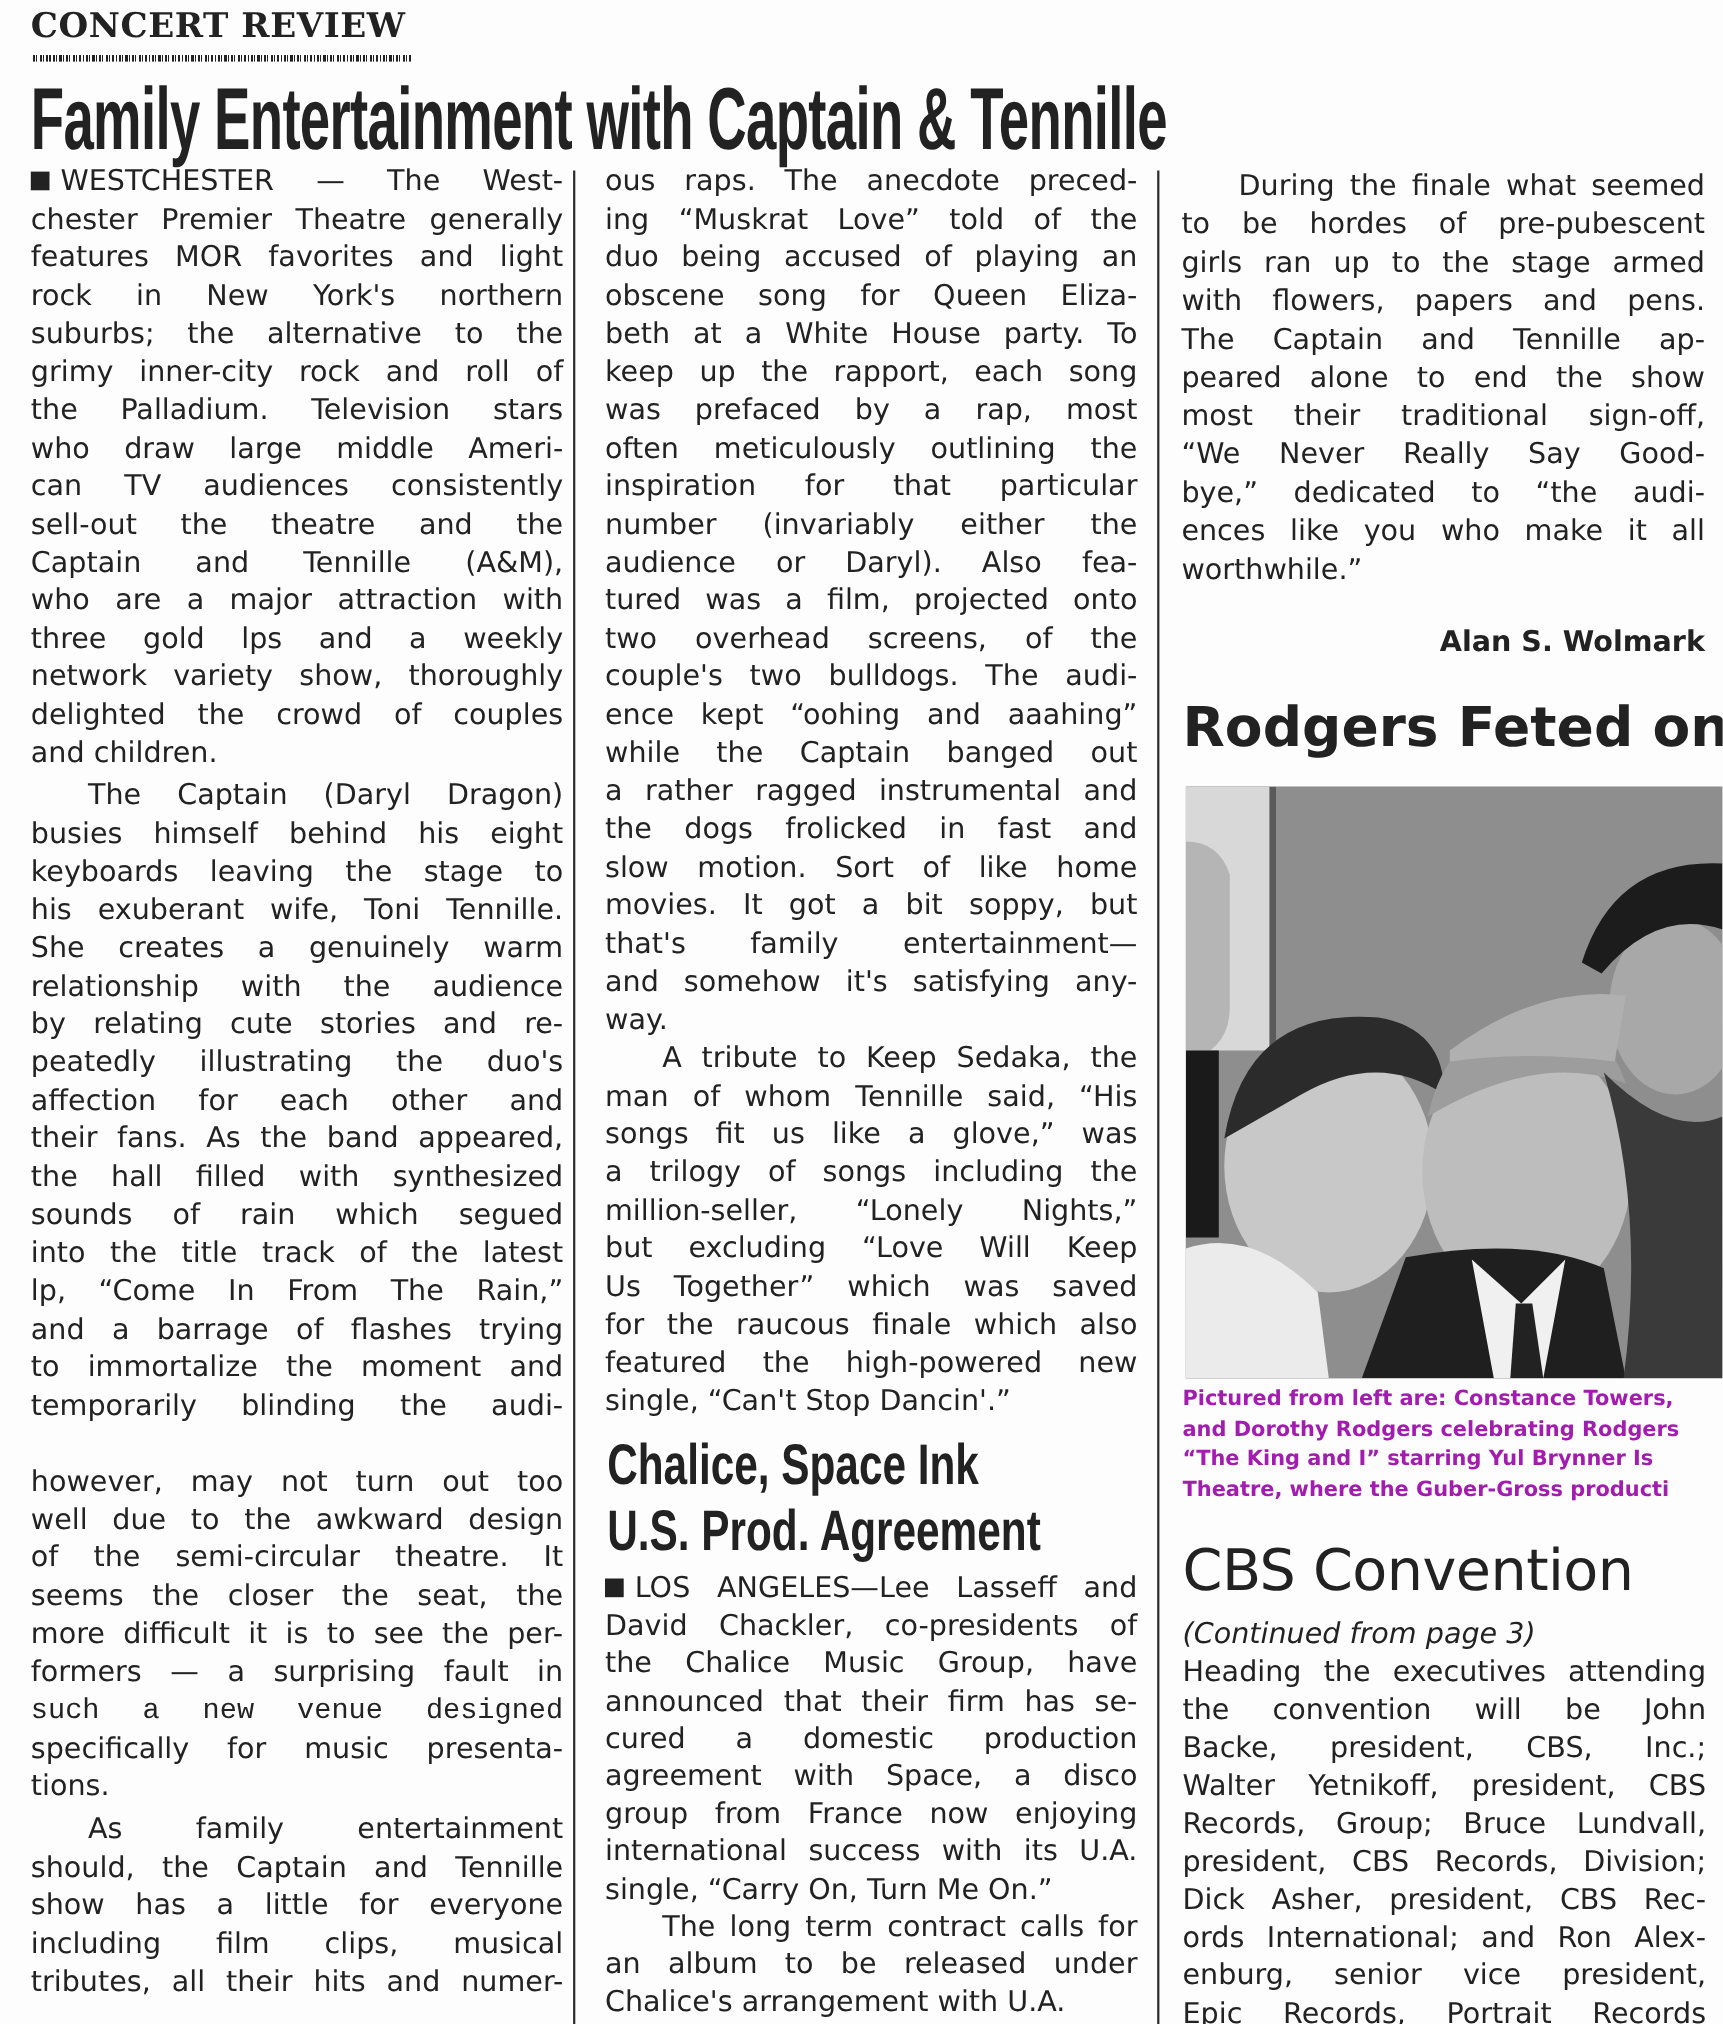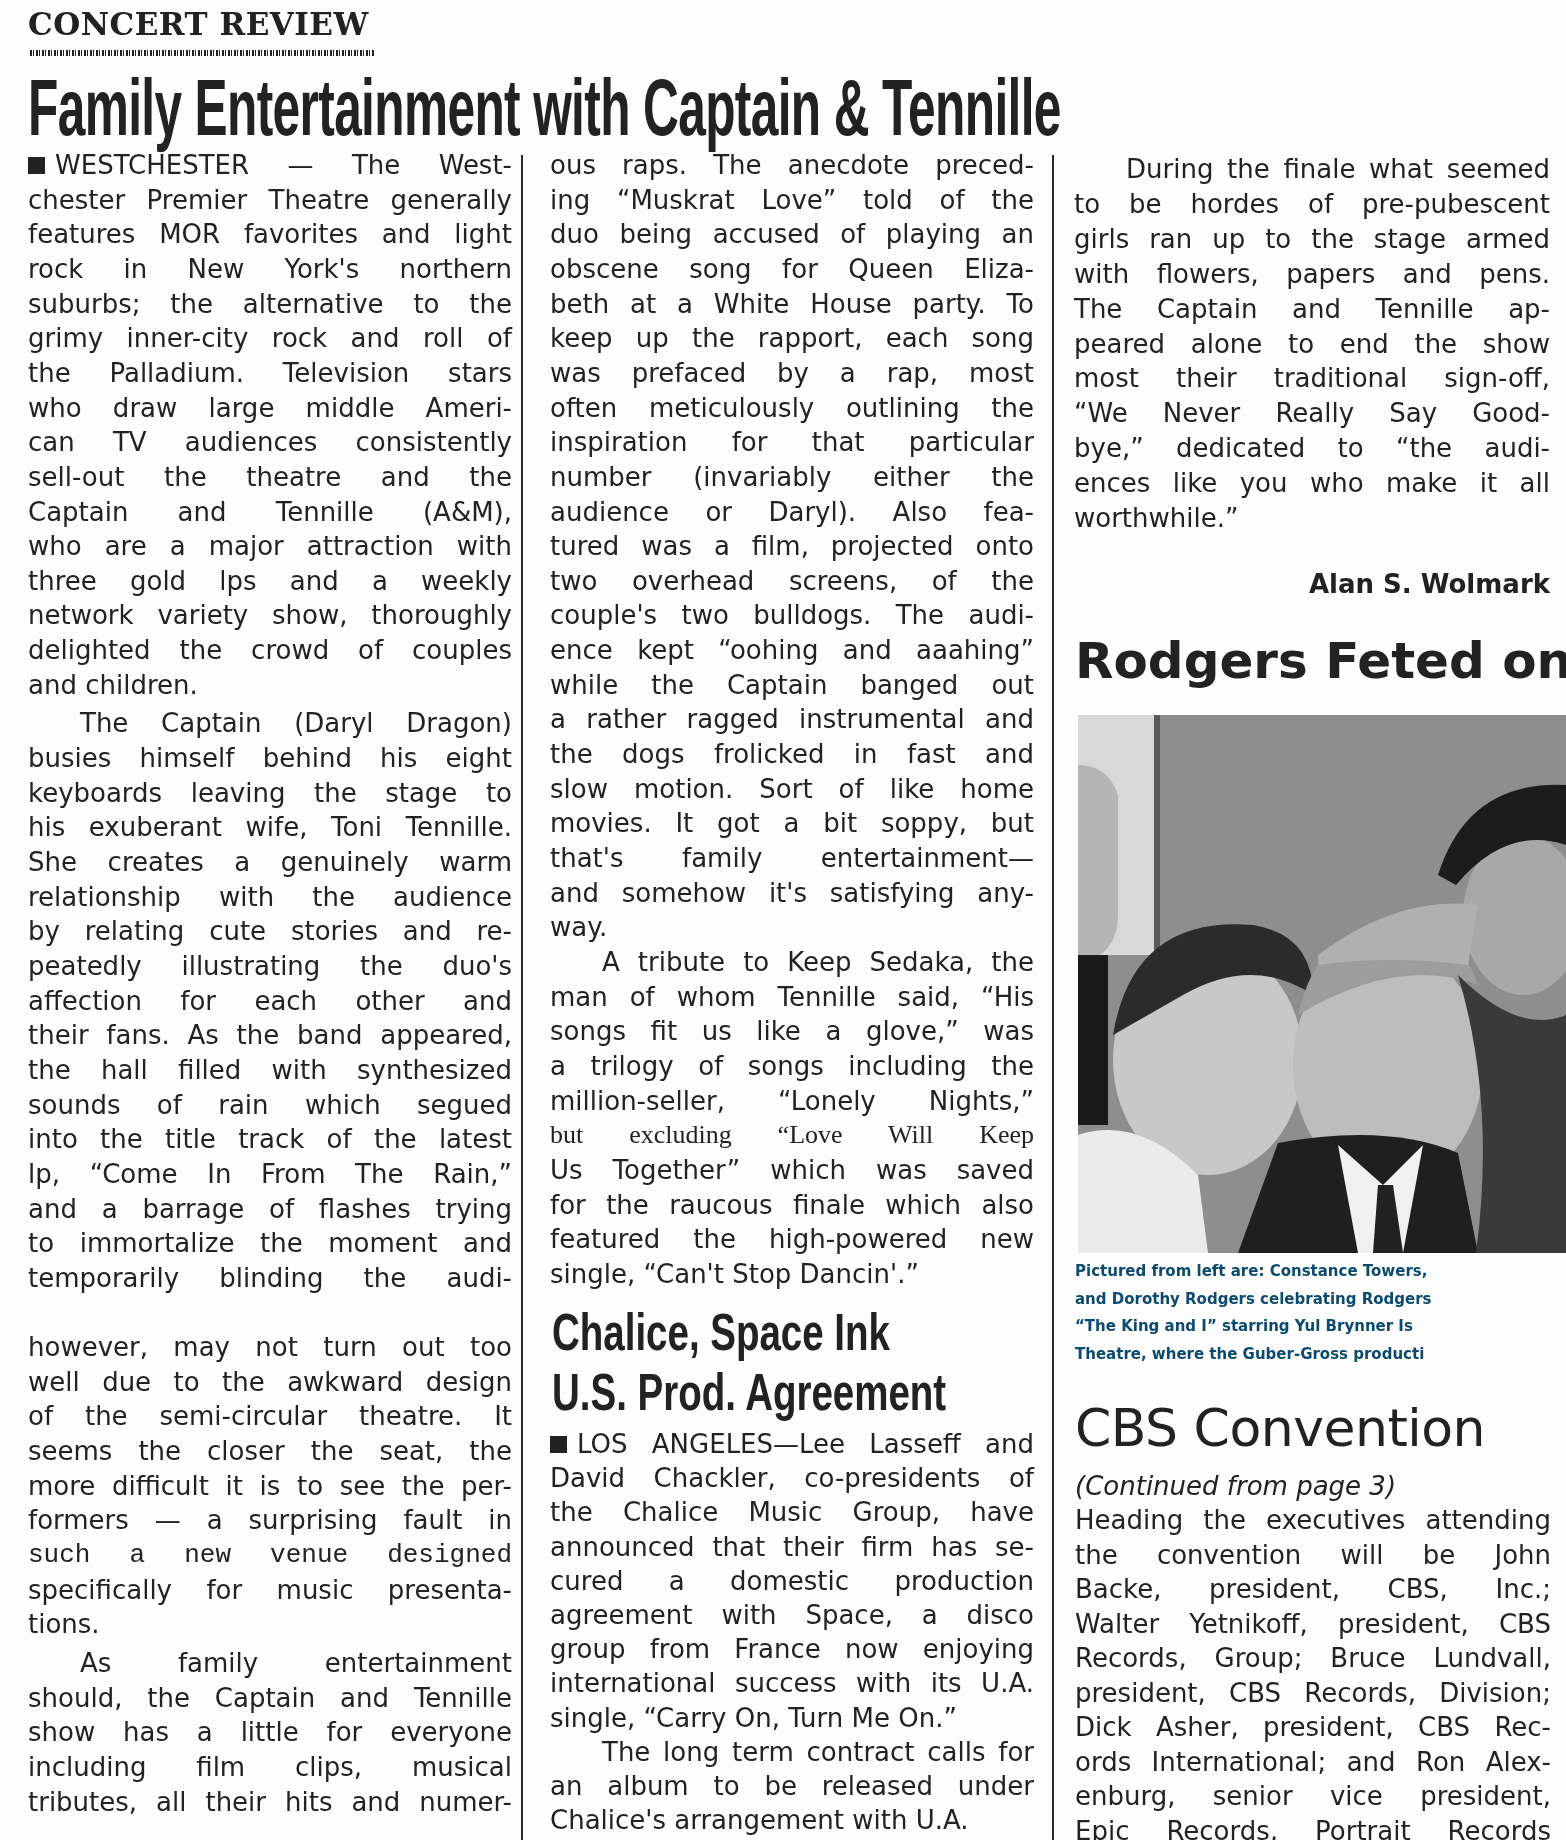--- a/index.html
+++ b/index.html
@@ -16,21 +16,21 @@
   .line.last { text-align-last:left; }
   .line.indent { padding-left:52px; }
   .line.right { text-align-last:right; font-weight:bold; }
   .bullet { display:inline-block; width:17px; height:17px; background:#222; margin-right:10px; vertical-align:0px; }
   .divider { position:absolute; width:2px; background:#2a2a2a; }
   .sub-headline { font-family:"Liberation Sans", sans-serif; font-weight:bold; font-size:52px; line-height:60px; white-space:nowrap;
     transform:scaleX(0.74); transform-origin:left top; color:#222; }
   .rodgers { left:1075px; top:632px; font-family:"DejaVu Sans", sans-serif; font-weight:bold; font-size:50px; white-space:nowrap; color:#222; }
   .photo { left:1078px; top:715px; width:488px; height:538px; overflow:hidden;
     background: linear-gradient(180deg,#9a9a9a 0%,#8a8a8a 40%,#6d6d6d 100%); }
-  .caption { left:1075px; top:1258px; width:491px; font-family:"DejaVu Sans", sans-serif; font-weight:bold; font-size:15px; line-height:27.5px; color:#0c4a6e; white-space:nowrap; overflow:hidden; }
+  .caption { left:1075px; top:1258px; width:491px; font-family:"DejaVu Sans", sans-serif; font-weight:bold; font-size:19px; line-height:27.5px; color:#a21caf; white-space:nowrap; overflow:hidden; }
   .cbs-head { left:1075px; top:1398px; font-family:"DejaVu Sans", sans-serif; font-size:52px; font-weight:normal; white-space:nowrap; color:#222; letter-spacing:-0.5px; }
   .italic { font-style:italic; }
 </style>
 </head>
 <body>
 
 <div class="abs kicker">CONCERT REVIEW</div>
 <div class="abs kicker-rule"></div>
 <div class="abs headline">Family Entertainment with Captain &amp; Tennille</div>
 
@@ -107,21 +107,21 @@
     <div class="line" style="top: 623.7px;"><span>slow motion. Sort of like home</span></div>
     <div class="line" style="top: 658.35px;"><span>movies. It got a bit soppy, but</span></div>
     <div class="line" style="top: 693px;"><span>that's family entertainment—</span></div>
     <div class="line" style="top: 727.65px;"><span>and somehow it's satisfying any-</span></div>
     <div class="line last" style="top: 762.3px;"><span>way.</span></div>
     <div class="line indent" style="top: 796.95px;"><span>A tribute to Keep Sedaka, the</span></div>
     <div class="line" style="top: 831.6px;"><span>man of whom Tennille said, “His</span></div>
     <div class="line" style="top: 866.25px;"><span>songs fit us like a glove,” was</span></div>
     <div class="line" style="top: 900.9px;"><span>a trilogy of songs including the</span></div>
     <div class="line" style="top: 935.55px;"><span>million-seller, “Lonely Nights,”</span></div>
-    <div class="line" style="top: 970.2px; font-family: Liberation Serif, serif;"><span>but excluding “Love Will Keep</span></div>
+    <div class="line" style="top: 970.2px;"><span>but excluding “Love Will Keep</span></div>
     <div class="line" style="top: 1004.85px;"><span>Us Together” which was saved</span></div>
     <div class="line" style="top: 1039.5px;"><span>for the raucous finale which also</span></div>
     <div class="line" style="top: 1074.15px;"><span>featured the high-powered new</span></div>
     <div class="line last" style="top: 1108.8px;"><span>single, “Can't Stop Dancin'.”</span></div>
   </div>
 
 <div class="abs sub-headline" style="left:552px; top:1302px;">Chalice, Space Ink</div>
 <div class="abs sub-headline" style="left:552px; top:1362px;">U.S. Prod. Agreement</div>
 <div class="col" id="chalice" style="left:550px; top:1427px; width:484px; height:413px;">
     <div class="line" style="top: 0px; text-align: justify;"><span class="bullet"></span><span>LOS ANGELES—Lee Lasseff and</span></div>

